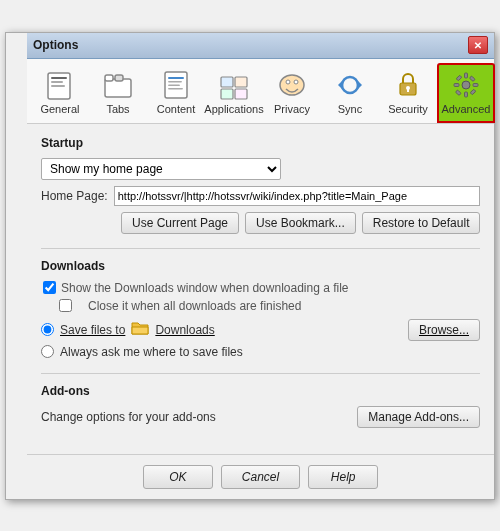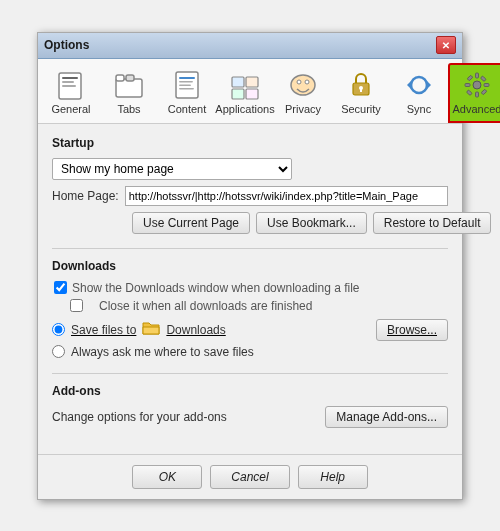--- a/index.html
+++ b/index.html
@@ -8,24 +8,25 @@
       font-size: 12px;
       background: #f0f0f0;
       display: flex;
       justify-content: center;
       align-items: center;
       width: 500px;
       height: 531px;
       overflow: hidden;
     }
     .window {
-      width: 426px;
+      width: 490px;
       background: #f0f0f0;
       border: 1px solid #aaa;
       box-shadow: 2px 2px 8px rgba(0,0,0,0.4);
+      padding-left: 21px;
     }
     .title-bar {
       background: linear-gradient(to bottom, #c8d8eb, #a8bdd6);
       height: 26px;
       display: flex;
       align-items: center;
       padding: 0 6px;
       justify-content: space-between;
       border-bottom: 1px solid #7a9cbf;
     }
@@ -273,39 +274,39 @@
             <circle cx="20" cy="13" r="2" fill="white" stroke="#888" stroke-width="1"></circle>
             <path d="M10 20 Q16 26 22 20" stroke="#888" stroke-width="1.5" fill="none"></path>
           </svg>
       </div>
       <span class="tab-label">Privacy</span>
     </div>
 
     <div class="tab-btn">
       <div class="tab-icon">
         <svg width="32" height="32" viewBox="0 0 32 32">
+            <path d="M8 16 A8 8 0 0 1 24 16" stroke="#4488cc" stroke-width="2.5" fill="none" stroke-linecap="round"></path>
+            <polygon points="24,12 28,16 24,20" fill="#4488cc"></polygon>
+            <path d="M24 16 A8 8 0 0 1 8 16" stroke="#4488cc" stroke-width="2.5" fill="none" stroke-linecap="round"></path>
+            <polygon points="8,20 4,16 8,12" fill="#4488cc"></polygon>
+          </svg>
+      </div>
+      <span class="tab-label">Sync</span>
+    </div>
+
+    <div class="tab-btn">
+      <div class="tab-icon">
+        <svg width="32" height="32" viewBox="0 0 32 32">
             <rect x="8" y="14" width="16" height="12" rx="2" fill="#ccaa44" stroke="#aa8800" stroke-width="1.2"></rect>
             <path d="M11 14 v-4 a5 5 0 0 1 10 0 v4" fill="none" stroke="#aa8800" stroke-width="2"></path>
             <circle cx="16" cy="19" r="2" fill="#fff"></circle>
             <rect x="15" y="20" width="2" height="3" fill="#fff"></rect>
           </svg>
       </div>
       <span class="tab-label">Security</span>
-    </div>
-
-    <div class="tab-btn">
-      <div class="tab-icon">
-        <svg width="32" height="32" viewBox="0 0 32 32">
-            <path d="M8 16 A8 8 0 0 1 24 16" stroke="#4488cc" stroke-width="2.5" fill="none" stroke-linecap="round"></path>
-            <polygon points="24,12 28,16 24,20" fill="#4488cc"></polygon>
-            <path d="M24 16 A8 8 0 0 1 8 16" stroke="#4488cc" stroke-width="2.5" fill="none" stroke-linecap="round"></path>
-            <polygon points="8,20 4,16 8,12" fill="#4488cc"></polygon>
-          </svg>
-      </div>
-      <span class="tab-label">Sync</span>
     </div>
 
     <div class="tab-btn active">
       <div class="tab-icon">
         <svg width="32" height="32" viewBox="0 0 32 32">
           <circle cx="16" cy="16" r="4" fill="#888" stroke="#555" stroke-width="1"></circle>
           <g fill="#888" stroke="#555" stroke-width="0.8">
             <rect x="14.5" y="4" width="3" height="5" rx="1"></rect>
             <rect x="14.5" y="23" width="3" height="5" rx="1"></rect>
             <rect x="4" y="14.5" width="5" height="3" rx="1"></rect>

